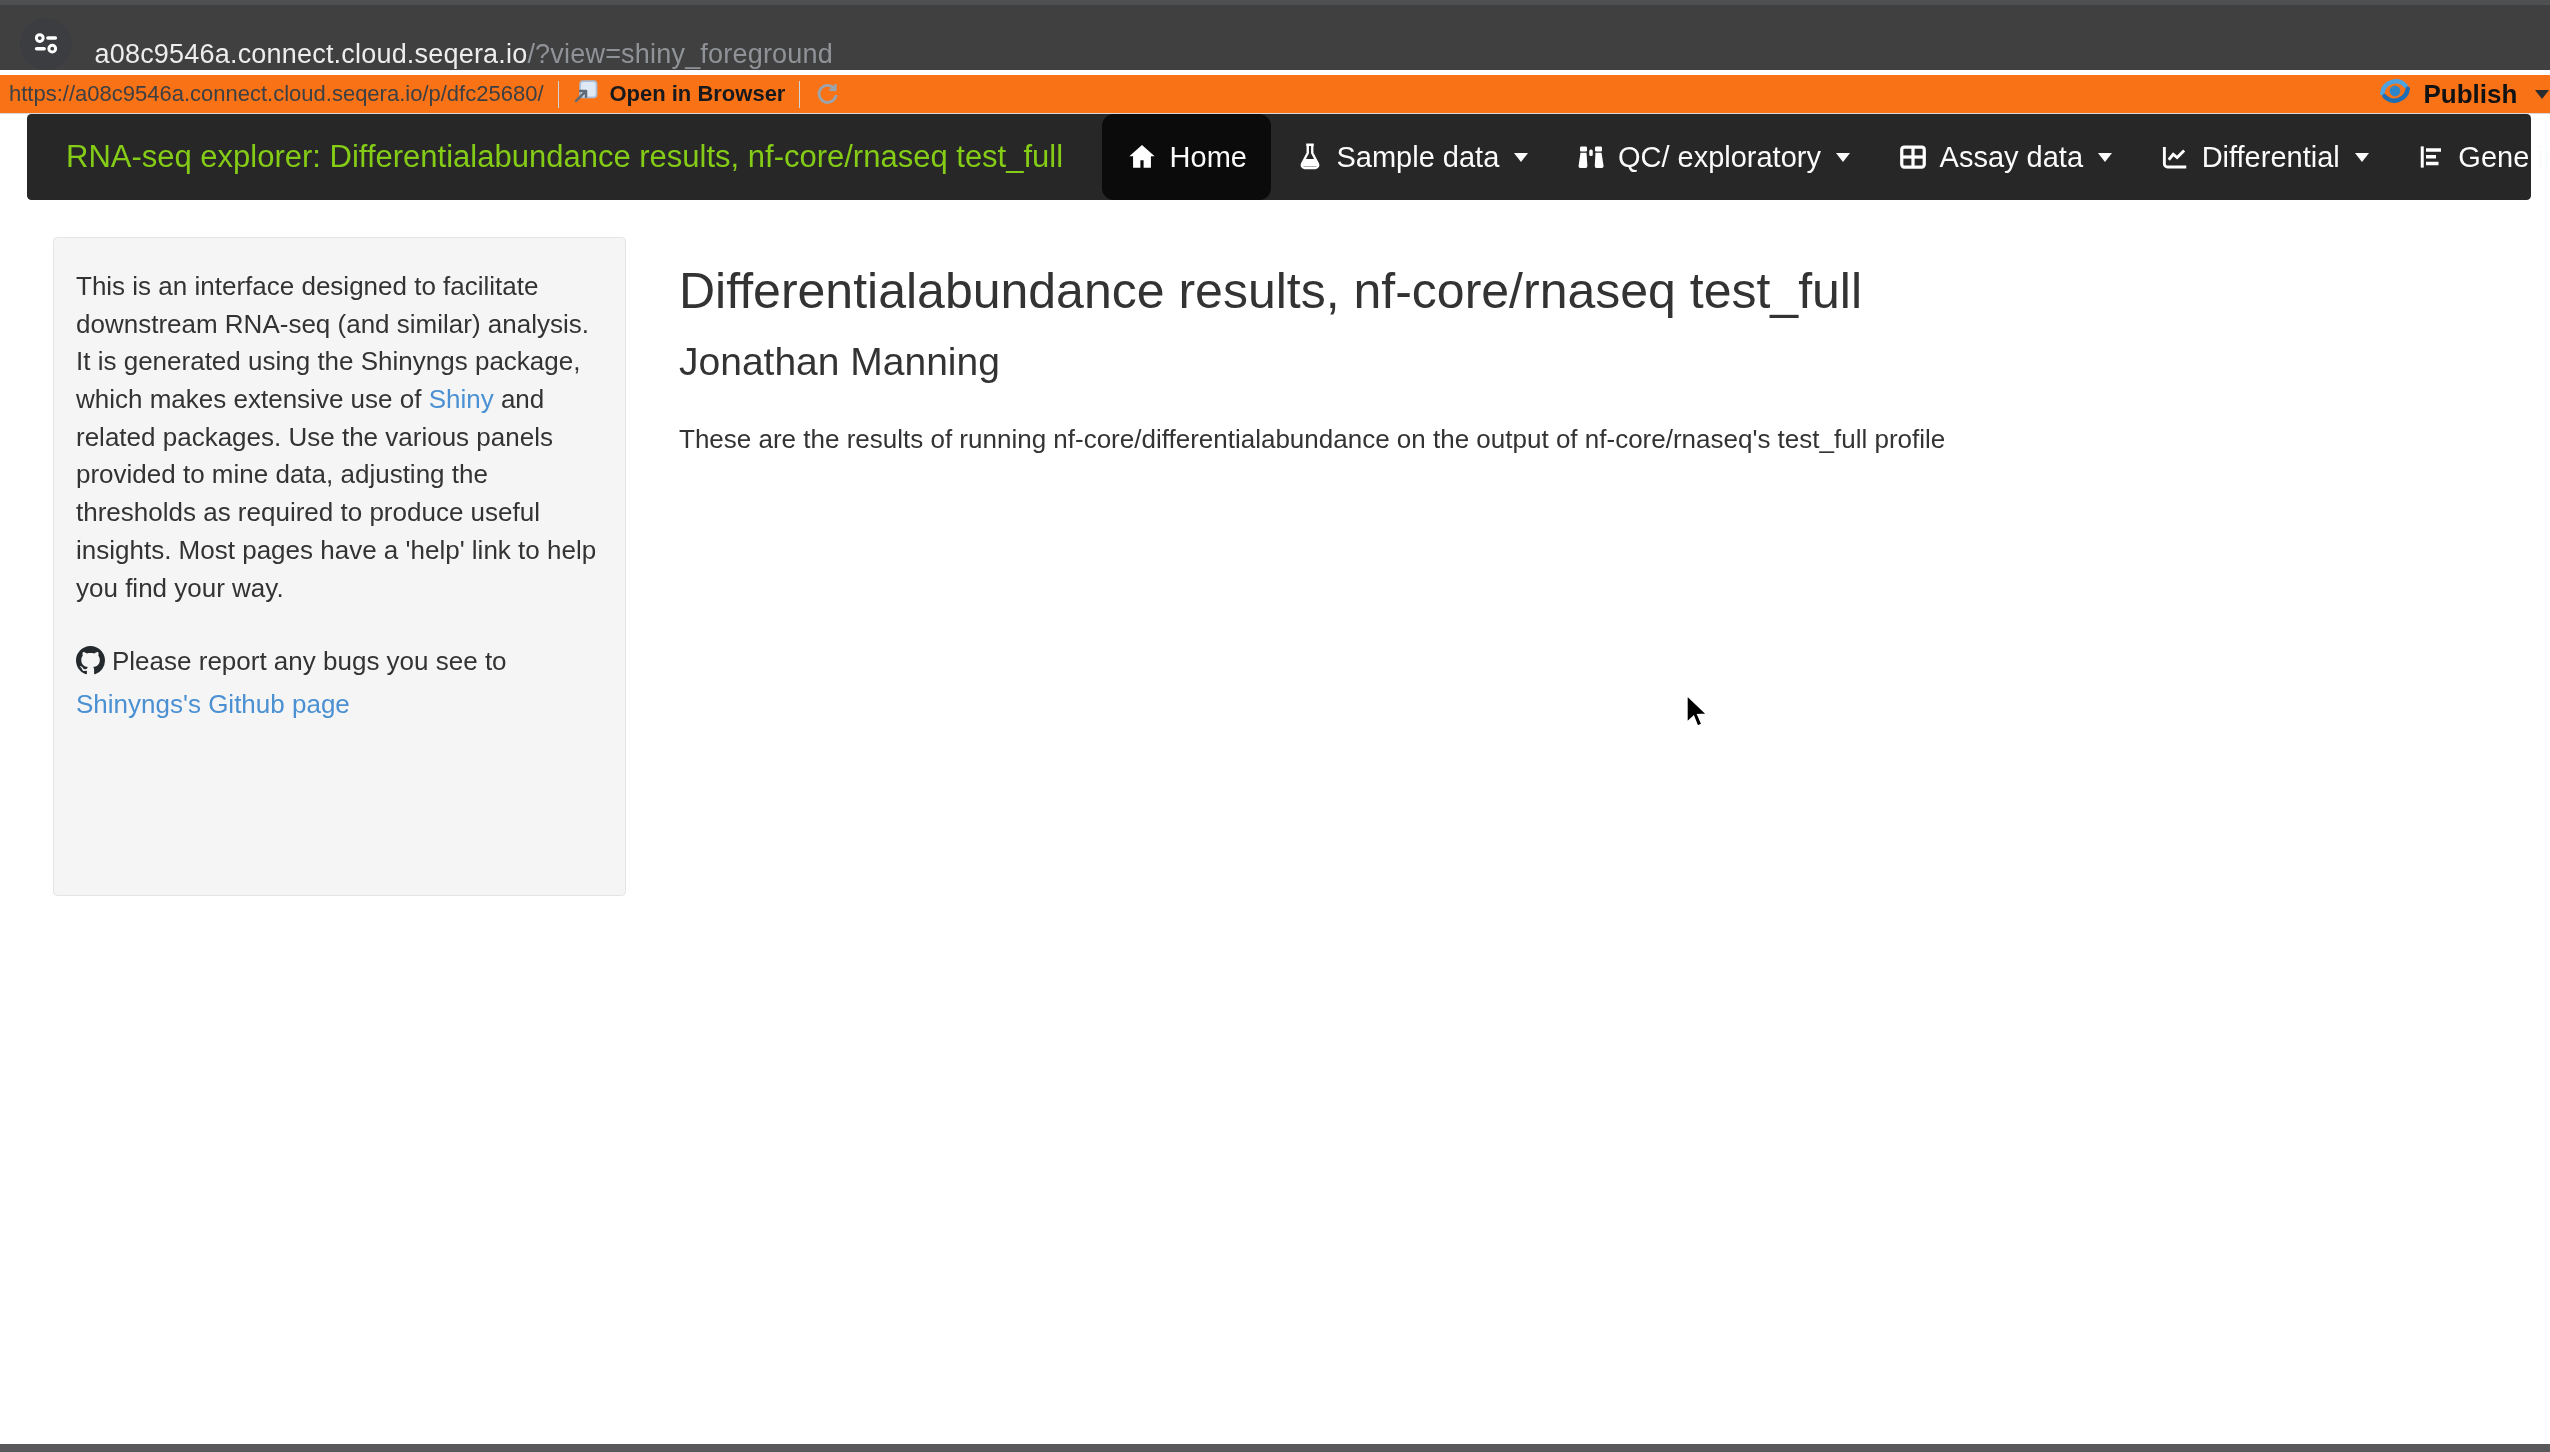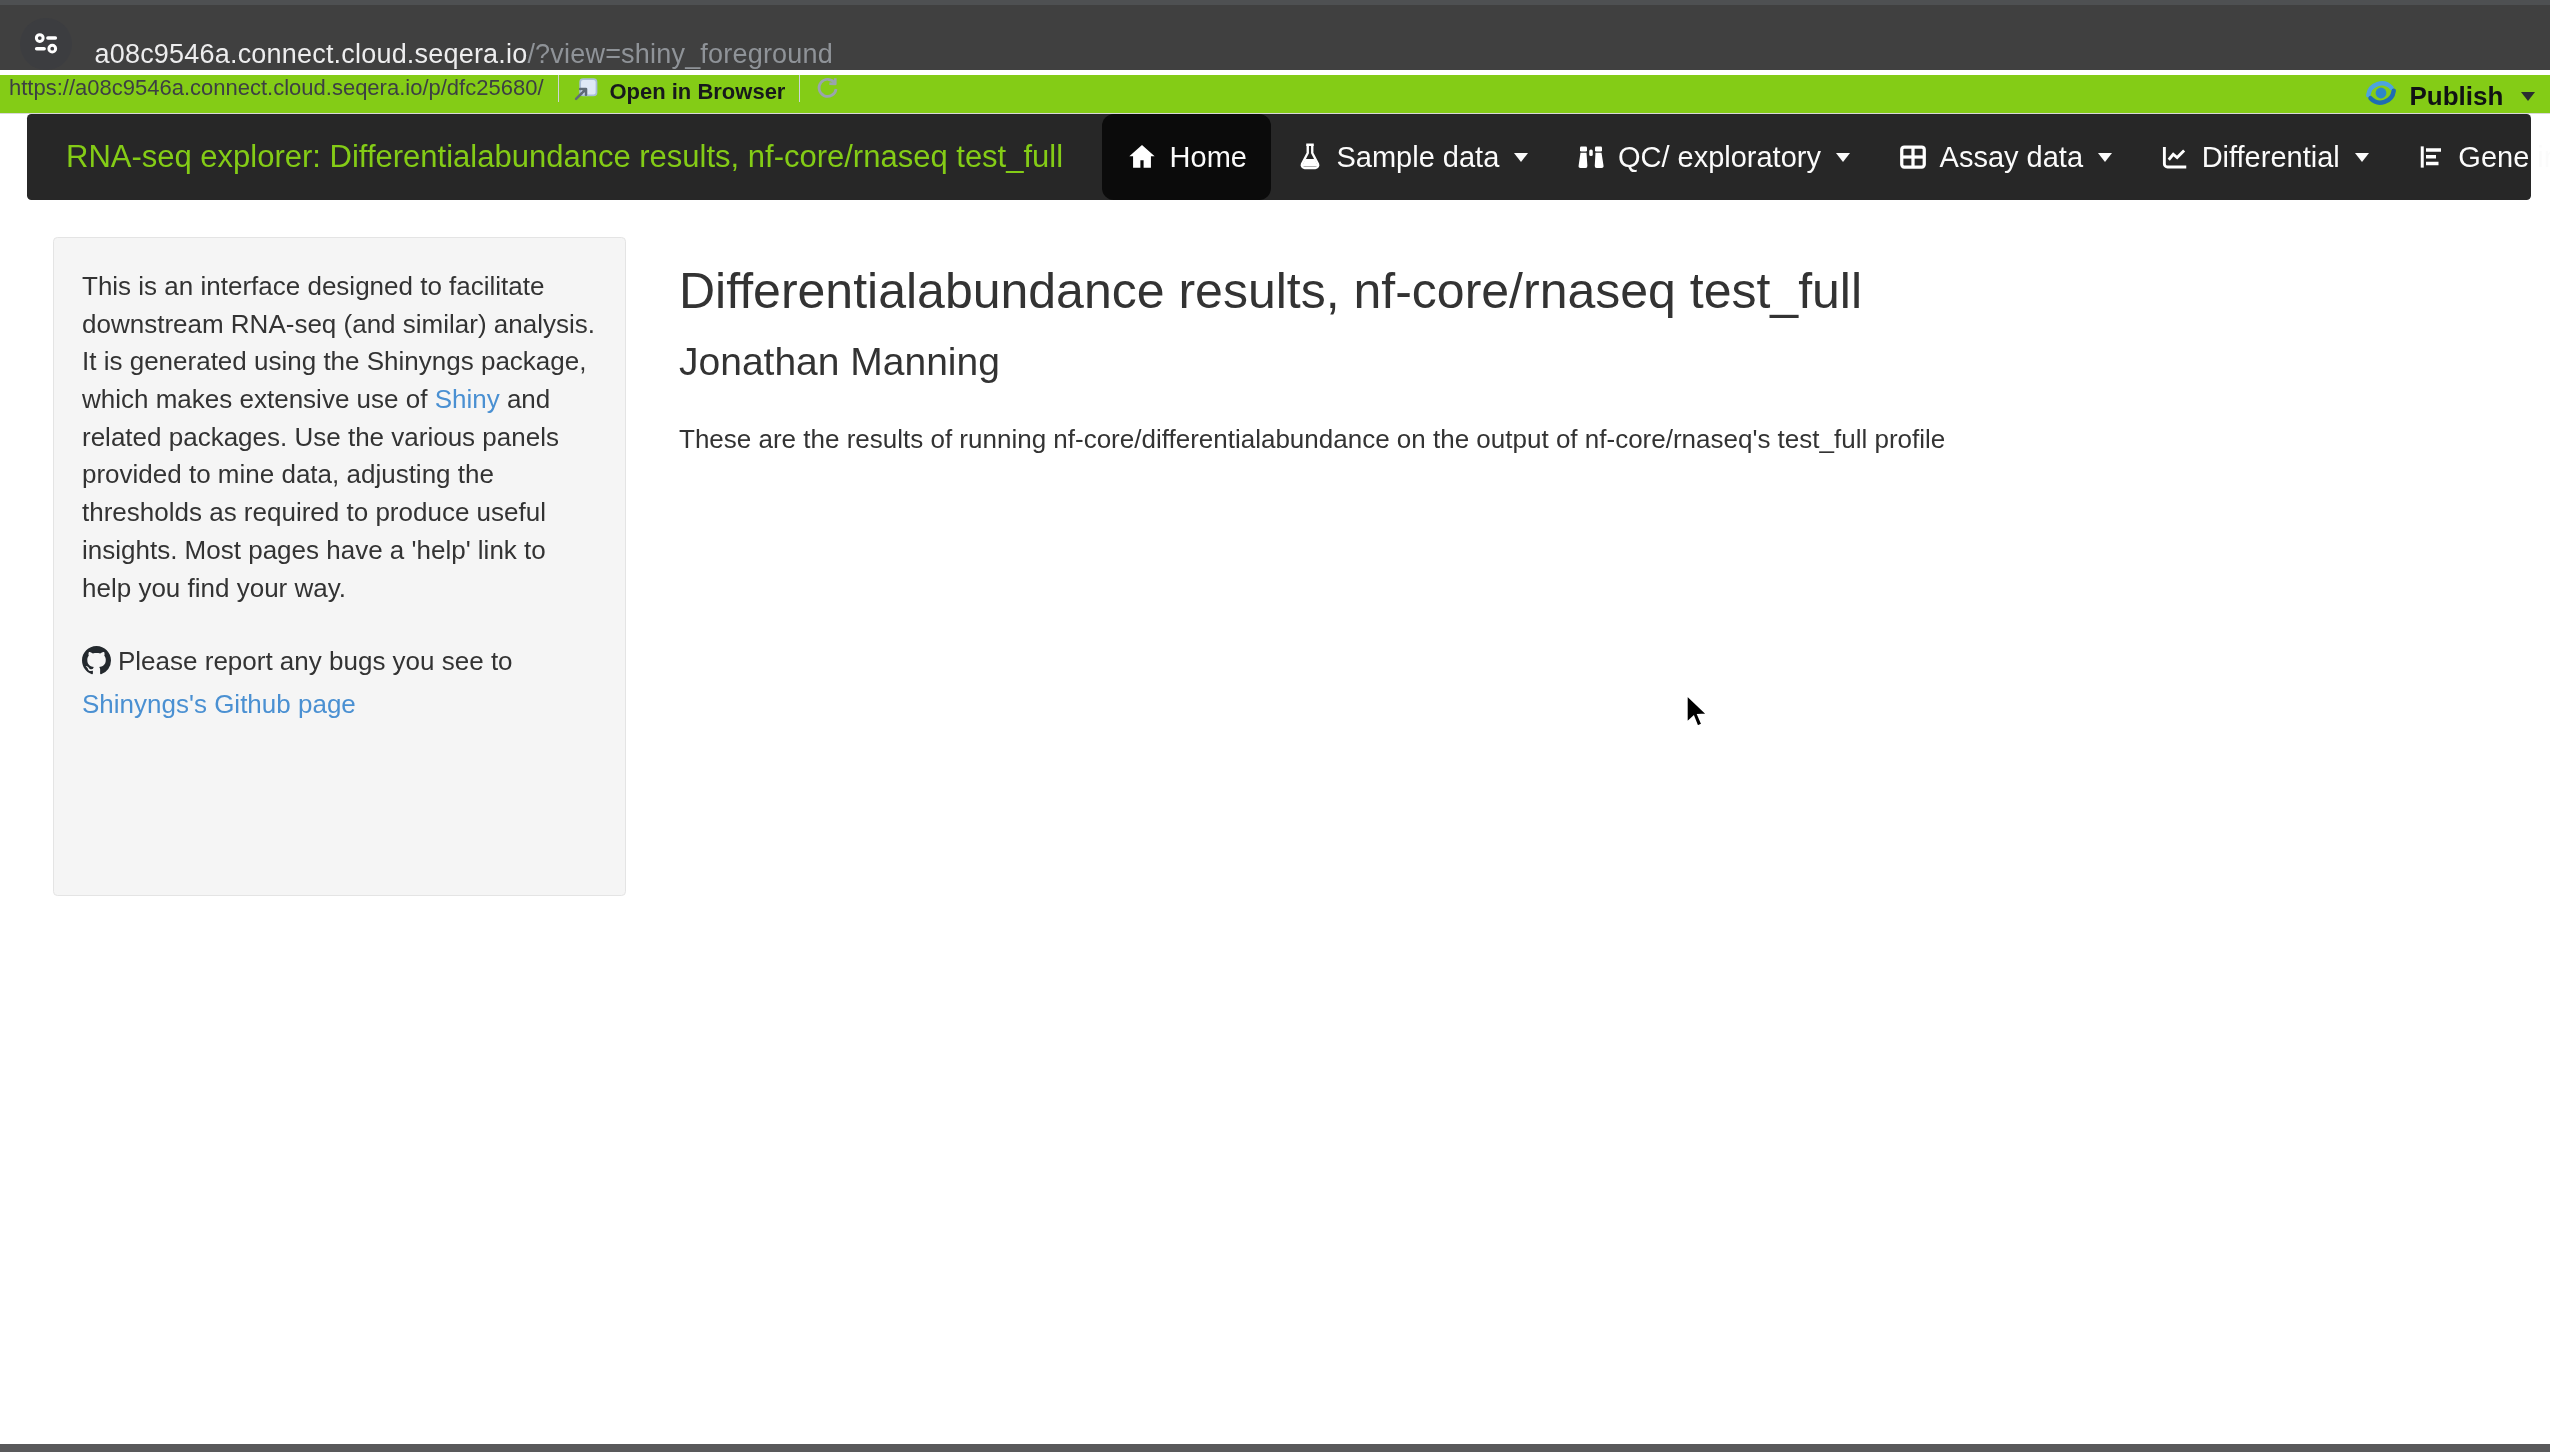--- a/index.html
+++ b/index.html
@@ -16,23 +16,23 @@
   }
   .tab-icon-circle{
     width:52px;height:52px;border-radius:50%;background:#3c3d40;margin-left:19.5px;
     display:flex;align-items:center;justify-content:center;flex:0 0 auto;
   }
   .url-text{margin-left:23px;font-size:27px;letter-spacing:0.2px;white-space:nowrap;}
   .url-host{color:#ededee;}
   .url-path{color:#8f9398;}
   
   .connect-toolbar{
-    position:absolute;top:75px;left:0;width:100%;height:39px;background:#84cc16;
-    border-bottom:1.8px solid #d9d9d9;display:flex;align-items:flex-start;box-sizing:border-box;
-    padding:0 15px 0 9px;font-size:22px;color:#3c3f43;
+    position:absolute;top:75px;left:0;width:100%;height:39px;background:#f97316;
+    border-bottom:1.8px solid #d9d9d9;display:flex;align-items:center;box-sizing:border-box;
+    padding:0 1px 0 9px;font-size:22px;color:#3c3f43;
   }
   .tb-sep{width:0.9px;height:27px;background:#cfd4d9;margin:0 14px;flex:0 0 auto;}
   .tb-url{white-space:nowrap;}
   .open-in-browser{display:flex;align-items:center;gap:9px;color:#17191c;font-weight:bold;white-space:nowrap;cursor:default;}
   .tb-spacer{flex:1 1 auto;}
   .publish-group{display:flex;align-items:center;gap:10.7px;white-space:nowrap;}
   .publish-label{font-size:26px;color:#101214;font-weight:bold;}
   .caret{display:inline-block;width:0;height:0;border-left:8px solid transparent;border-right:8px solid transparent;border-top:9.8px solid currentColor;}
   .publish-caret{color:#2a2d30;margin-left:7px;border-left-width:7px;border-right-width:7px;border-top-width:9px;}
   
@@ -49,21 +49,21 @@
     white-space:nowrap;cursor:pointer;text-decoration:none;
   }
   .nav-item.active{background:#0b0b0b;border-radius:12px;}
   .nav-item.last{border-top-right-radius:4.4px;border-bottom-right-radius:4.4px;}
   .nav-caret{color:#fbfbfb;border-left-width:7px;border-right-width:7px;border-top-width:9px;margin-left:3.6px;}
   .nav-icon{display:flex;align-items:center;}
   
   .sidebar-well{
     position:absolute;top:237px;left:53px;width:573px;height:659px;box-sizing:border-box;
     background:#f5f5f5;border:1.8px solid #e4e4e4;border-radius:4.4px;
-    padding:30px 28px;font-size:26px;line-height:1.45;color:#333333;
+    padding:30px 22px;font-size:26px;line-height:1.45;color:#333333;
   }
   .sidebar-well p{margin:0 0 36px 0;}
   .sidebar-well p:last-child{margin-bottom:0;}
   a.link{color:#4a90d2;text-decoration:none;cursor:pointer;}
   .inline-icon{display:inline-block;vertical-align:-5.3px;margin-right:7px;}
   
   .main{position:absolute;top:263px;left:679px;width:1687px;}
   .main h1{margin:0 0 19.5px 0;font-size:50px;font-weight:300;color:#333333;line-height:1.15;white-space:nowrap;}
   .main h2{margin:0 0 39px 0;font-size:39px;font-weight:300;color:#333333;line-height:1.15;}
   .main p{margin:0;font-size:26px;color:#333333;white-space:nowrap;}

